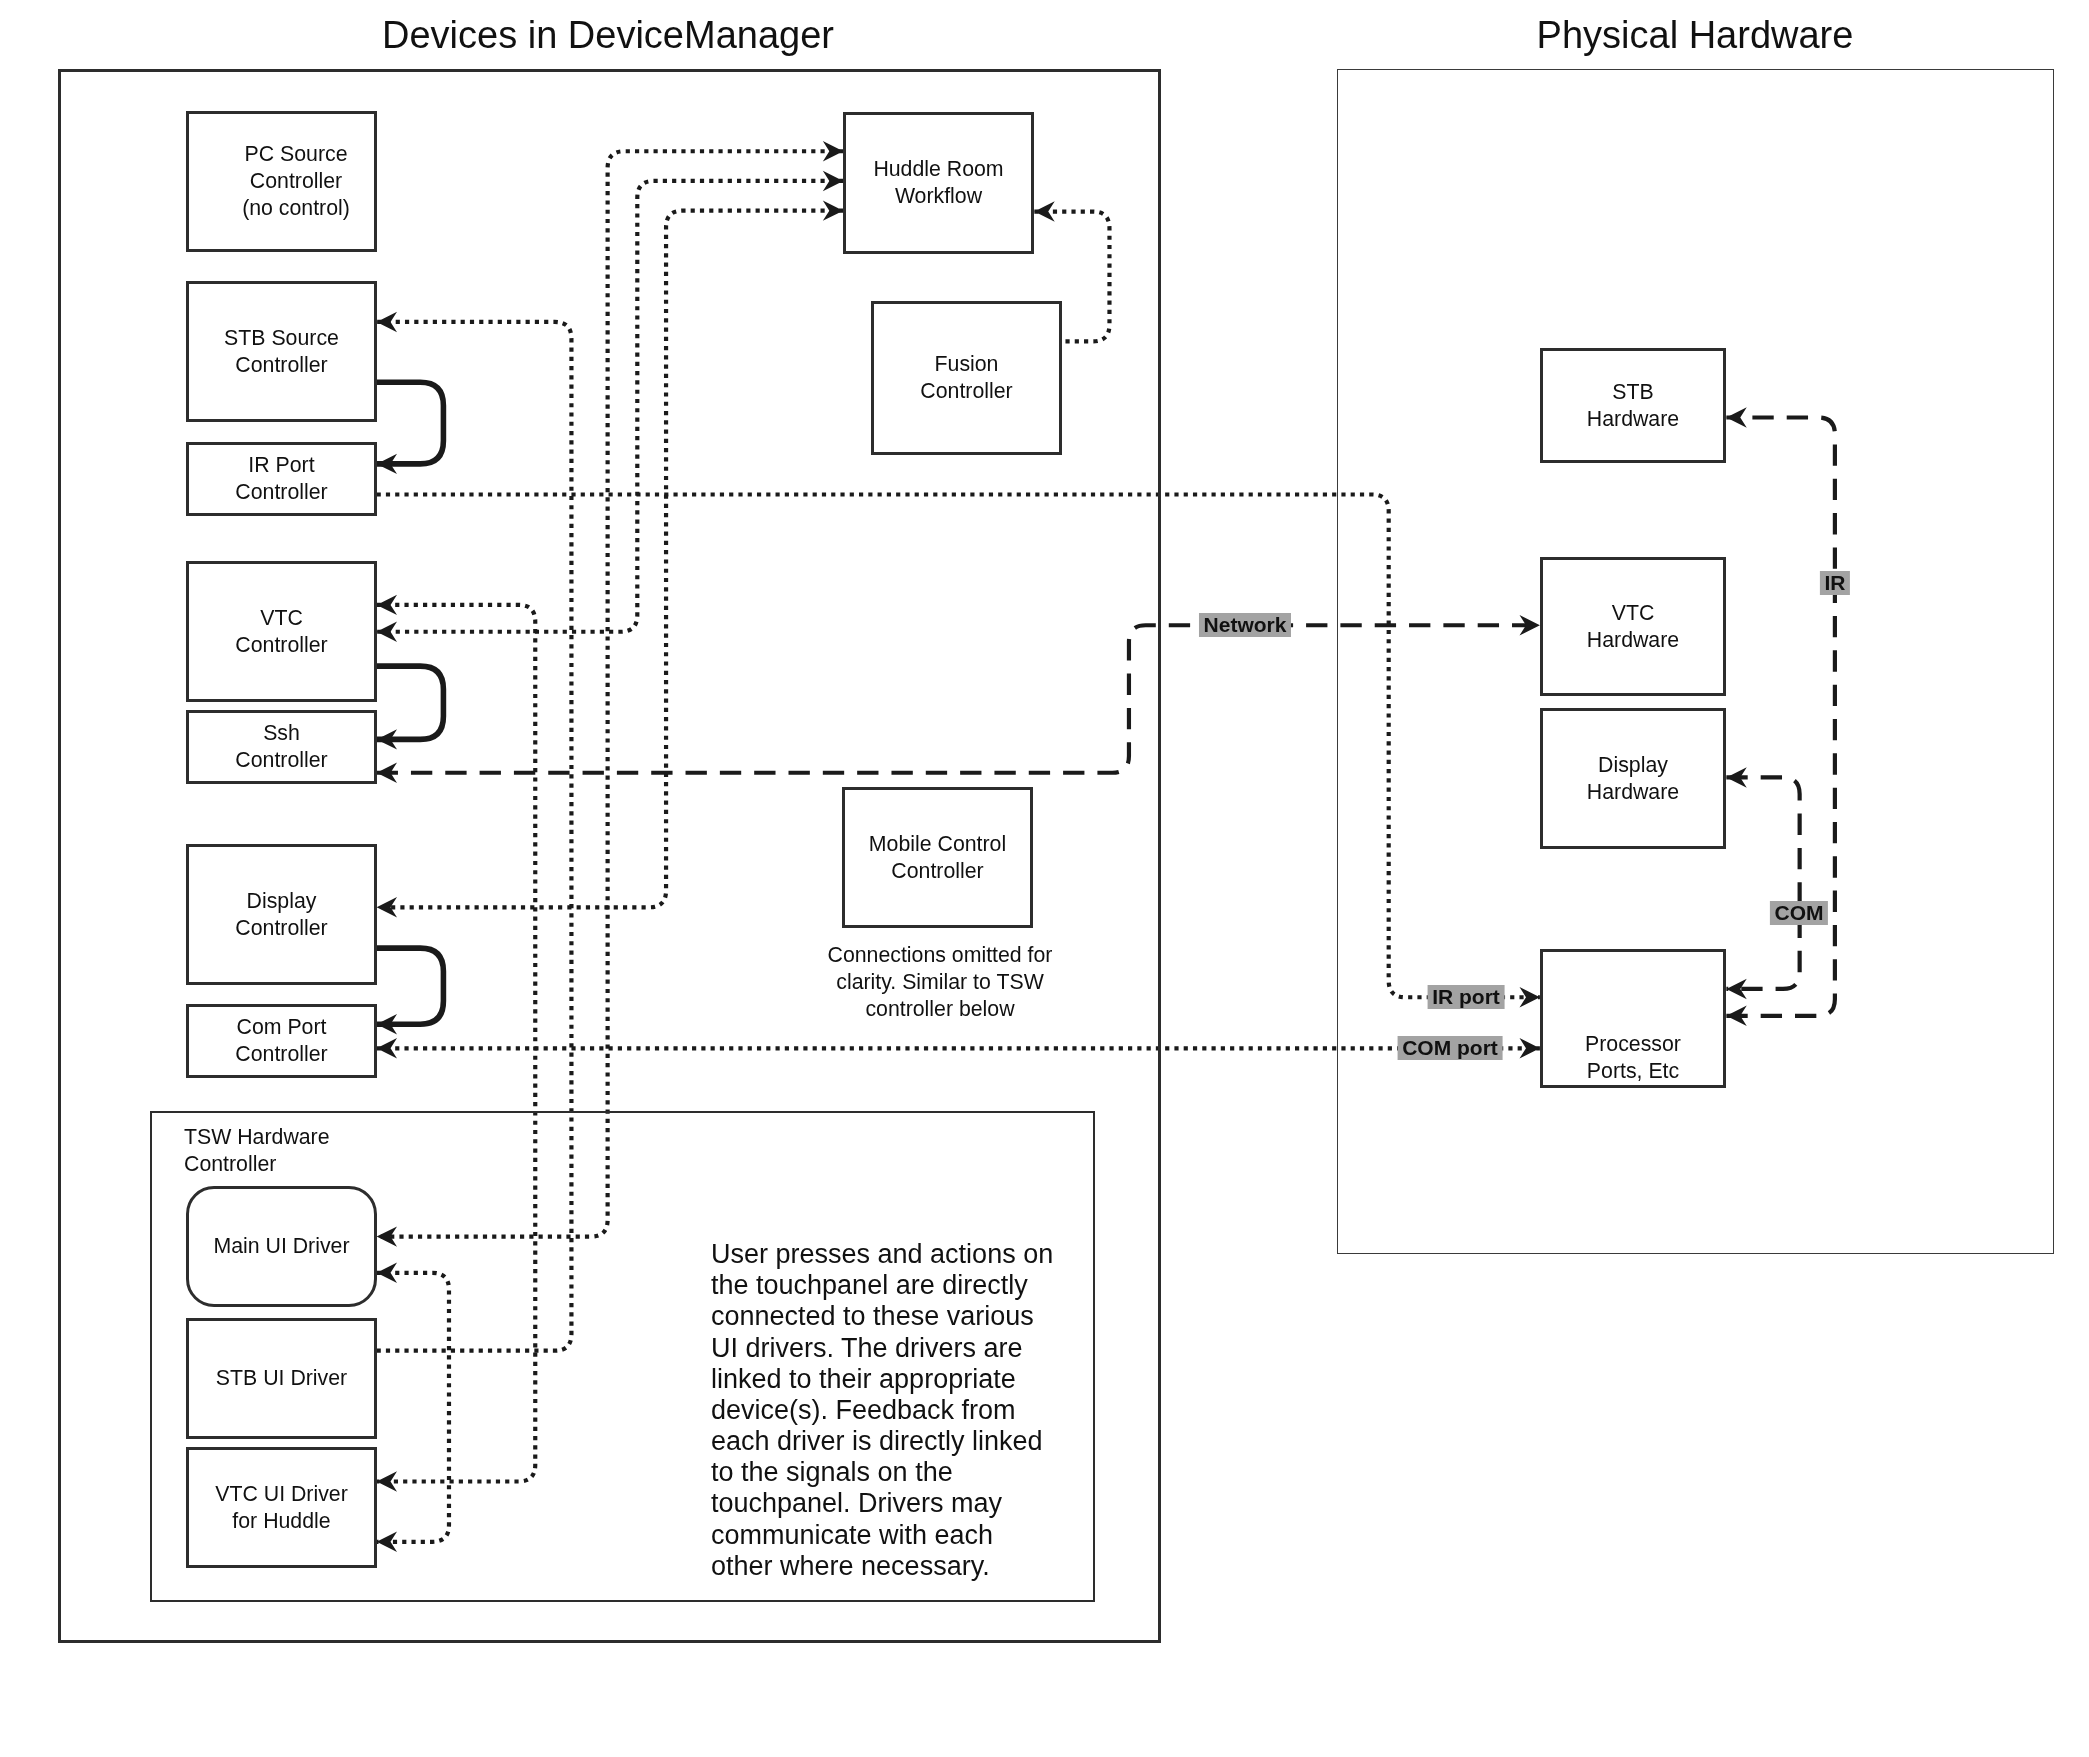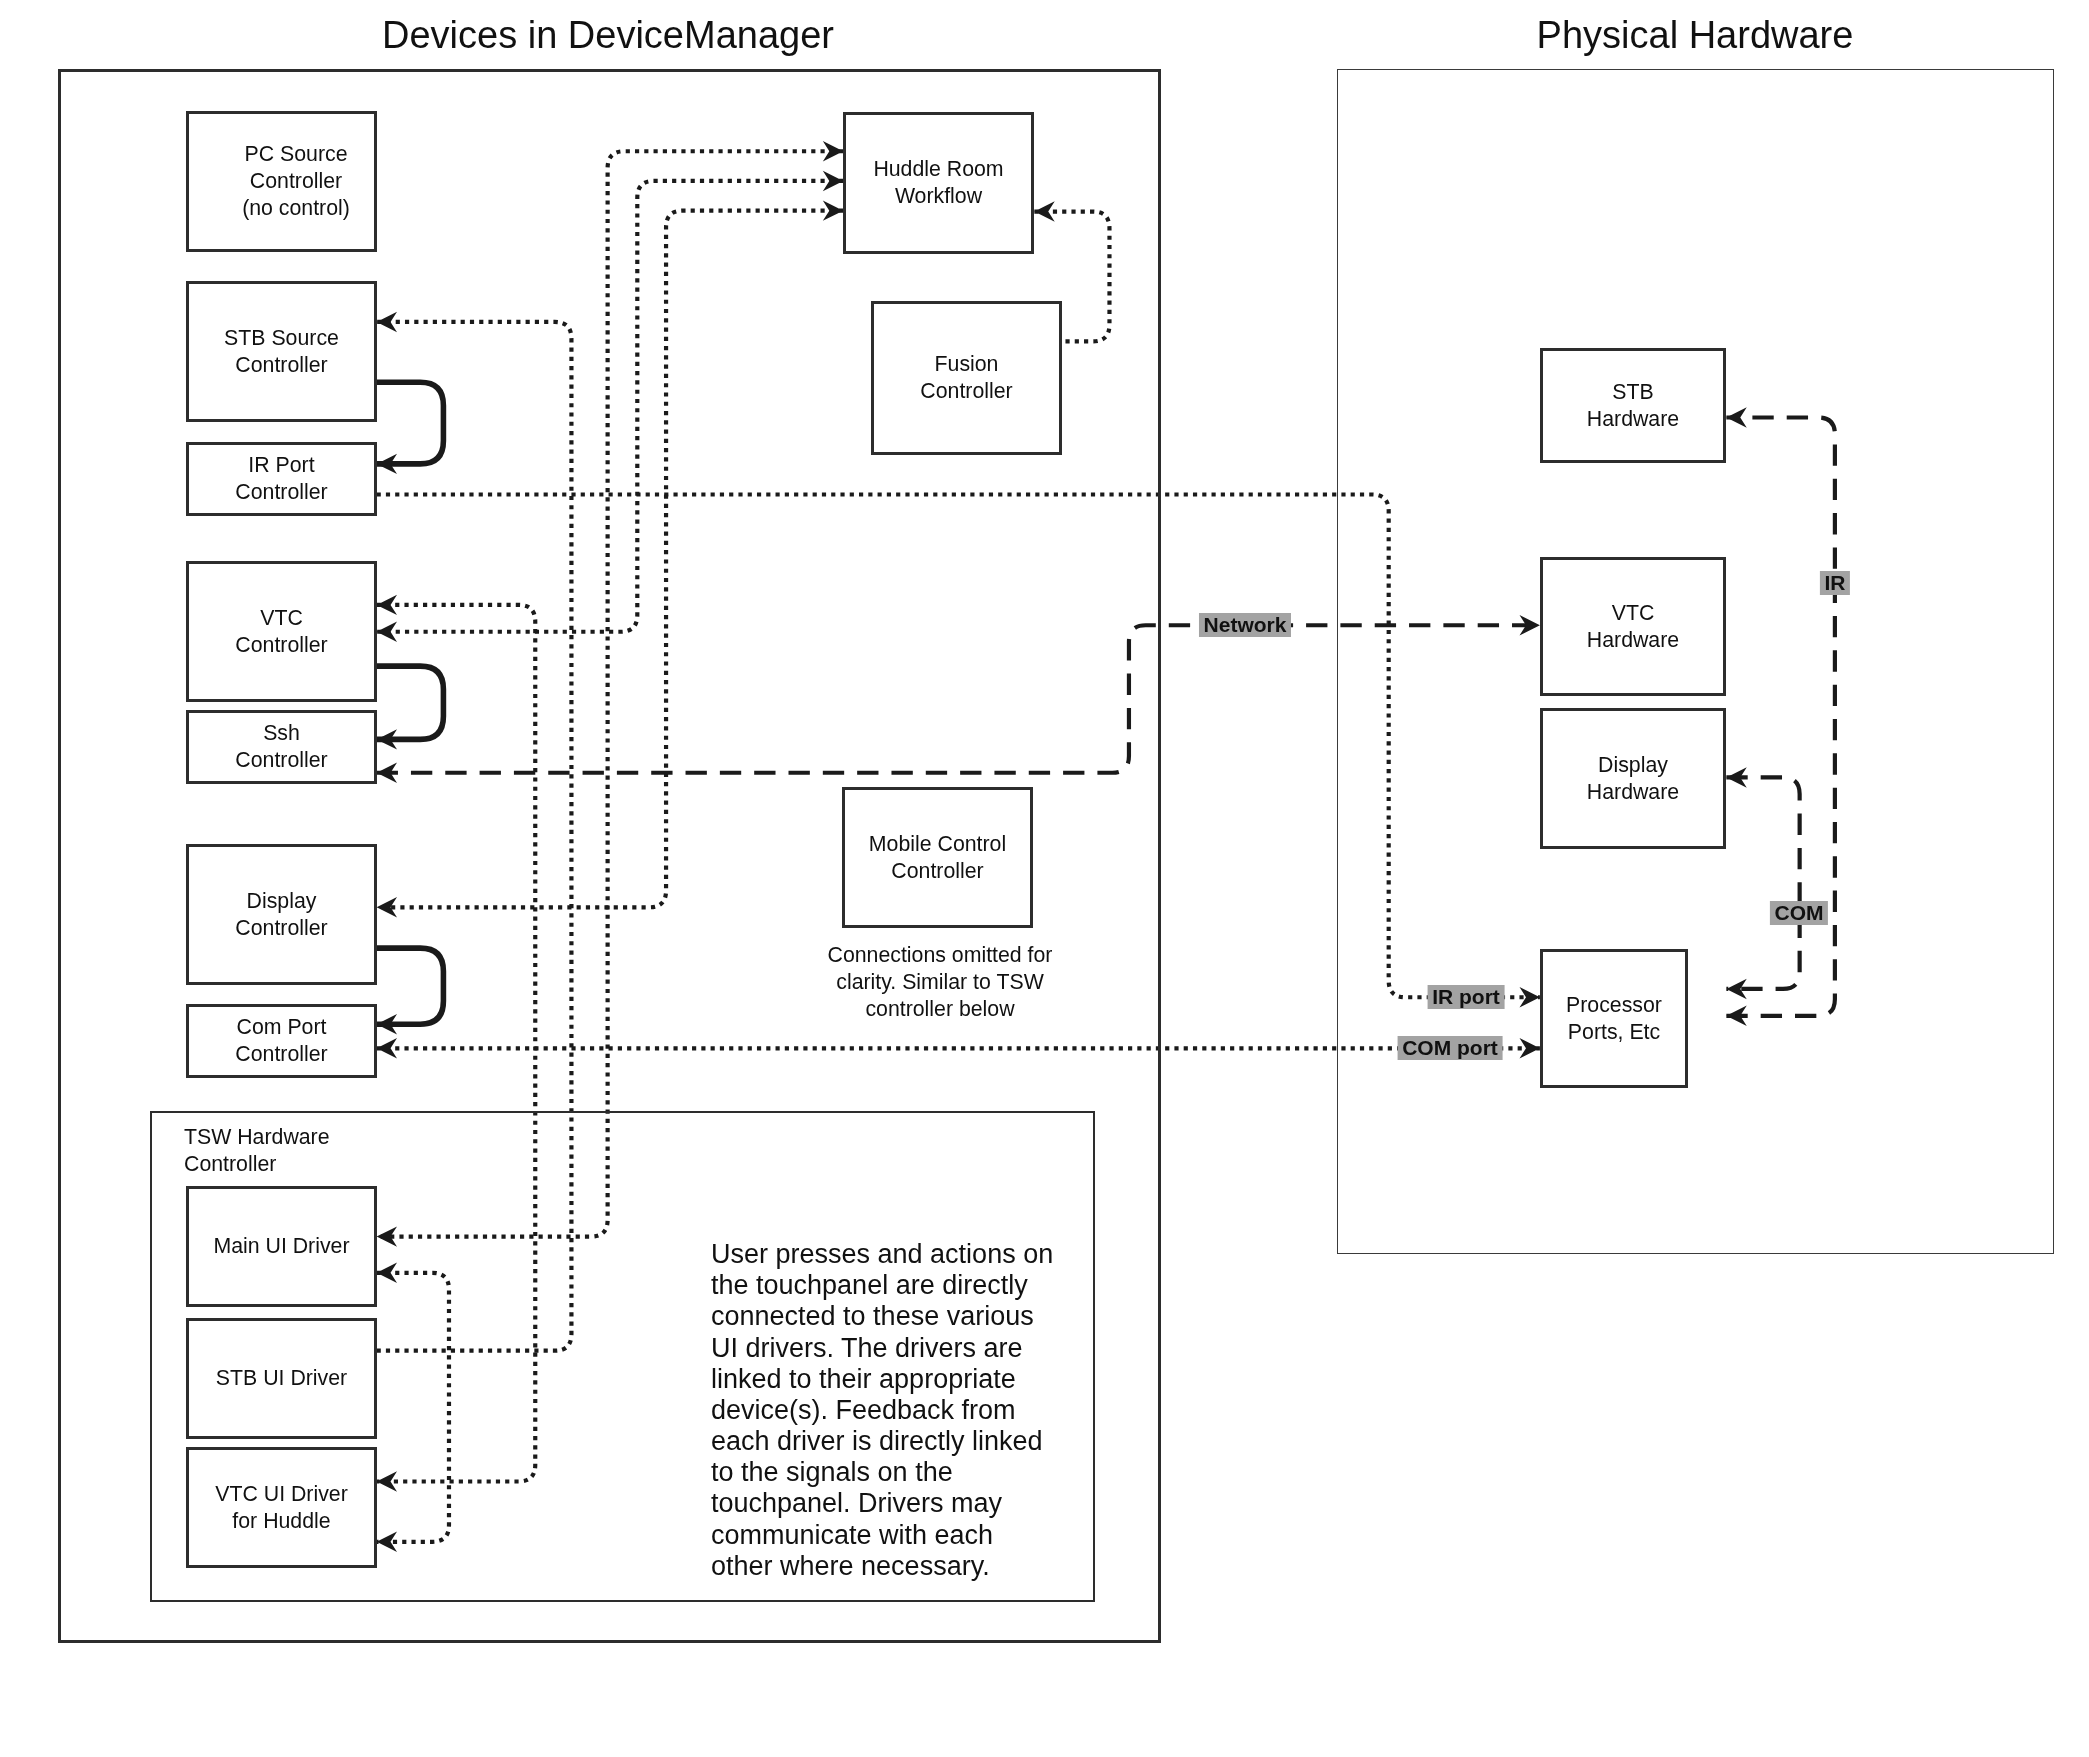--- a/index.html
+++ b/index.html
@@ -132,21 +132,21 @@
   </div>
   <div class="node" style="left:843px;top:301px;width:191px;height:154px;margin-left:28px;">
     <span class="node-label">Fusion
 Controller</span>
   </div>
   <div class="node" style="left:842px;top:787px;width:191px;height:141px;">
     <span class="node-label">Mobile Control
 Controller</span>
   </div>
 
-  <div class="node" style="left:186px;top:1186px;width:191px;height:121px;">
+  <div class="node" style="left:186px;top:1186px;width:191px;height:121px;border-radius:28px;">
     <span class="node-label">Main UI Driver</span>
   </div>
   <div class="node" style="left:186px;top:1318px;width:191px;height:121px;">
     <span class="node-label">STB UI Driver</span>
   </div>
   <div class="node" style="left:186px;top:1447px;width:191px;height:121px;">
     <span class="node-label">VTC UI Driver
 for Huddle</span>
   </div>
 
@@ -155,21 +155,21 @@
 Hardware</span>
   </div>
   <div class="node" style="left:1540px;top:557px;width:186px;height:139px;">
     <span class="node-label">VTC
 Hardware</span>
   </div>
   <div class="node" style="left:1540px;top:708px;width:186px;height:141px;">
     <span class="node-label">Display
 Hardware</span>
   </div>
-  <div class="node" style="left:1540px;top:949px;width:148px;height:139px;">
+  <div class="node" style="left:1540px;top:949px;width:186px;height:139px;align-items:flex-end;">
     <span class="node-label">Processor
 Ports, Etc</span>
   </div>
 
   <div class="note">Connections omitted for
 clarity. Similar to TSW
 controller below</div>
   <div class="paragraph">User presses and actions on
 the touchpanel are directly
 connected to these various

